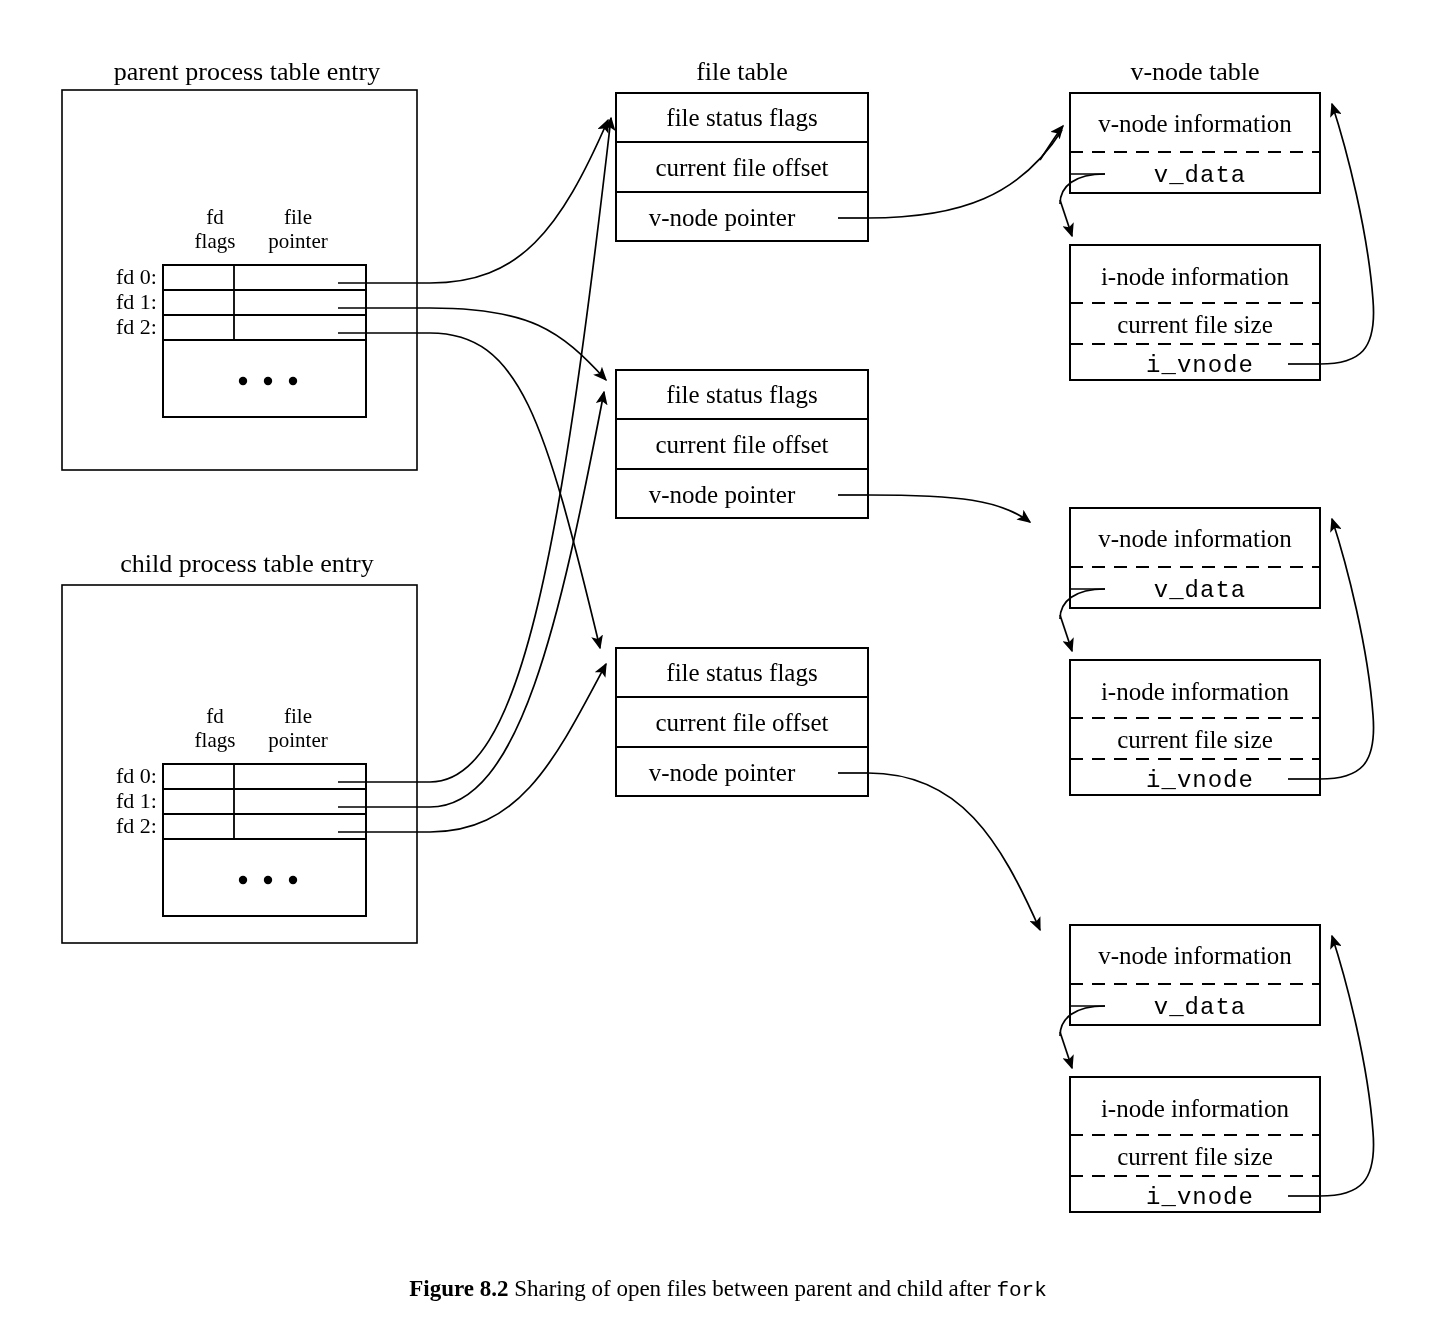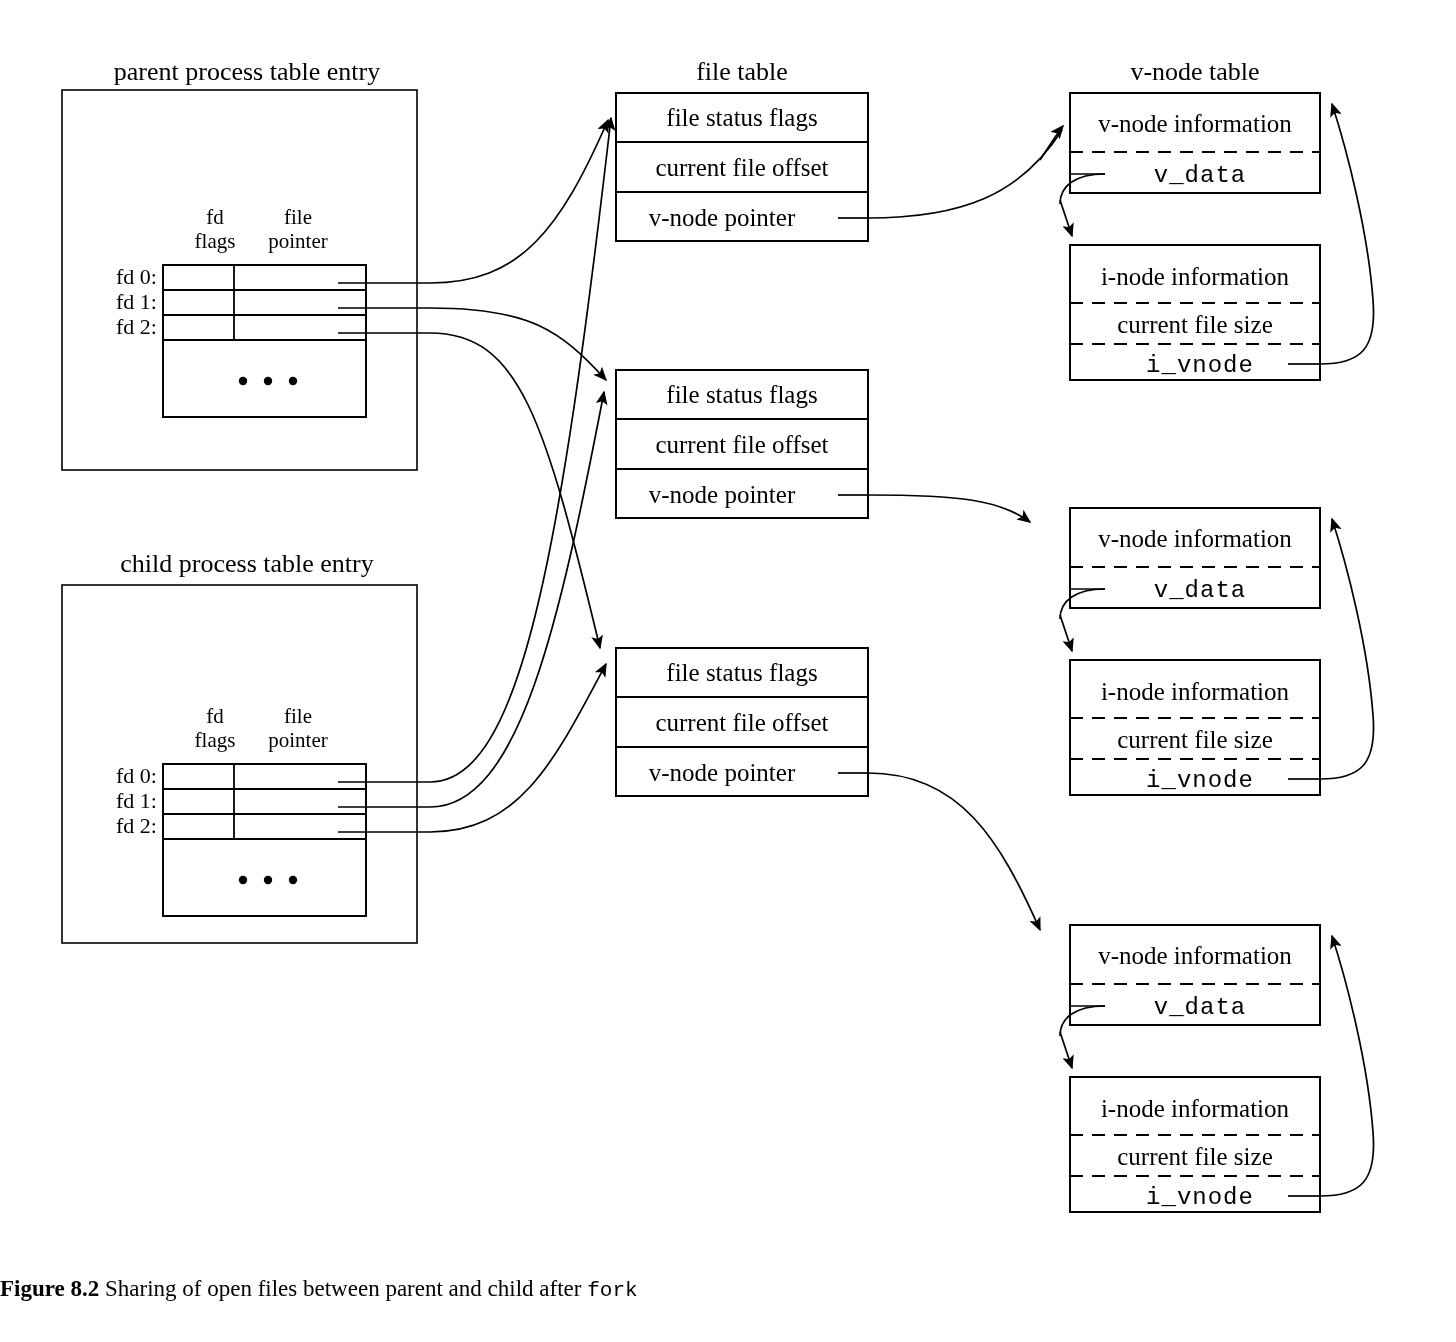--- a/index.html
+++ b/index.html
@@ -83,21 +83,21 @@
   .t-fd {
     font-size: 22px;
     text-anchor: end;
   }
   .dot { fill: #000000; }
   .caption {
     position: absolute;
     left: 0;
     top: 1276px;
     width: 1456px;
-    text-align: left;
+    text-align: center;
     font-size: 23px;
     font-family: "Liberation Serif", "DejaVu Serif", serif;
   }
   .caption .cap-label { font-weight: bold; }
   .caption .cap-mono {
     font-family: "Liberation Mono", "DejaVu Sans Mono", monospace;
     font-size: 21px;
   }
 </style>
 </head>

